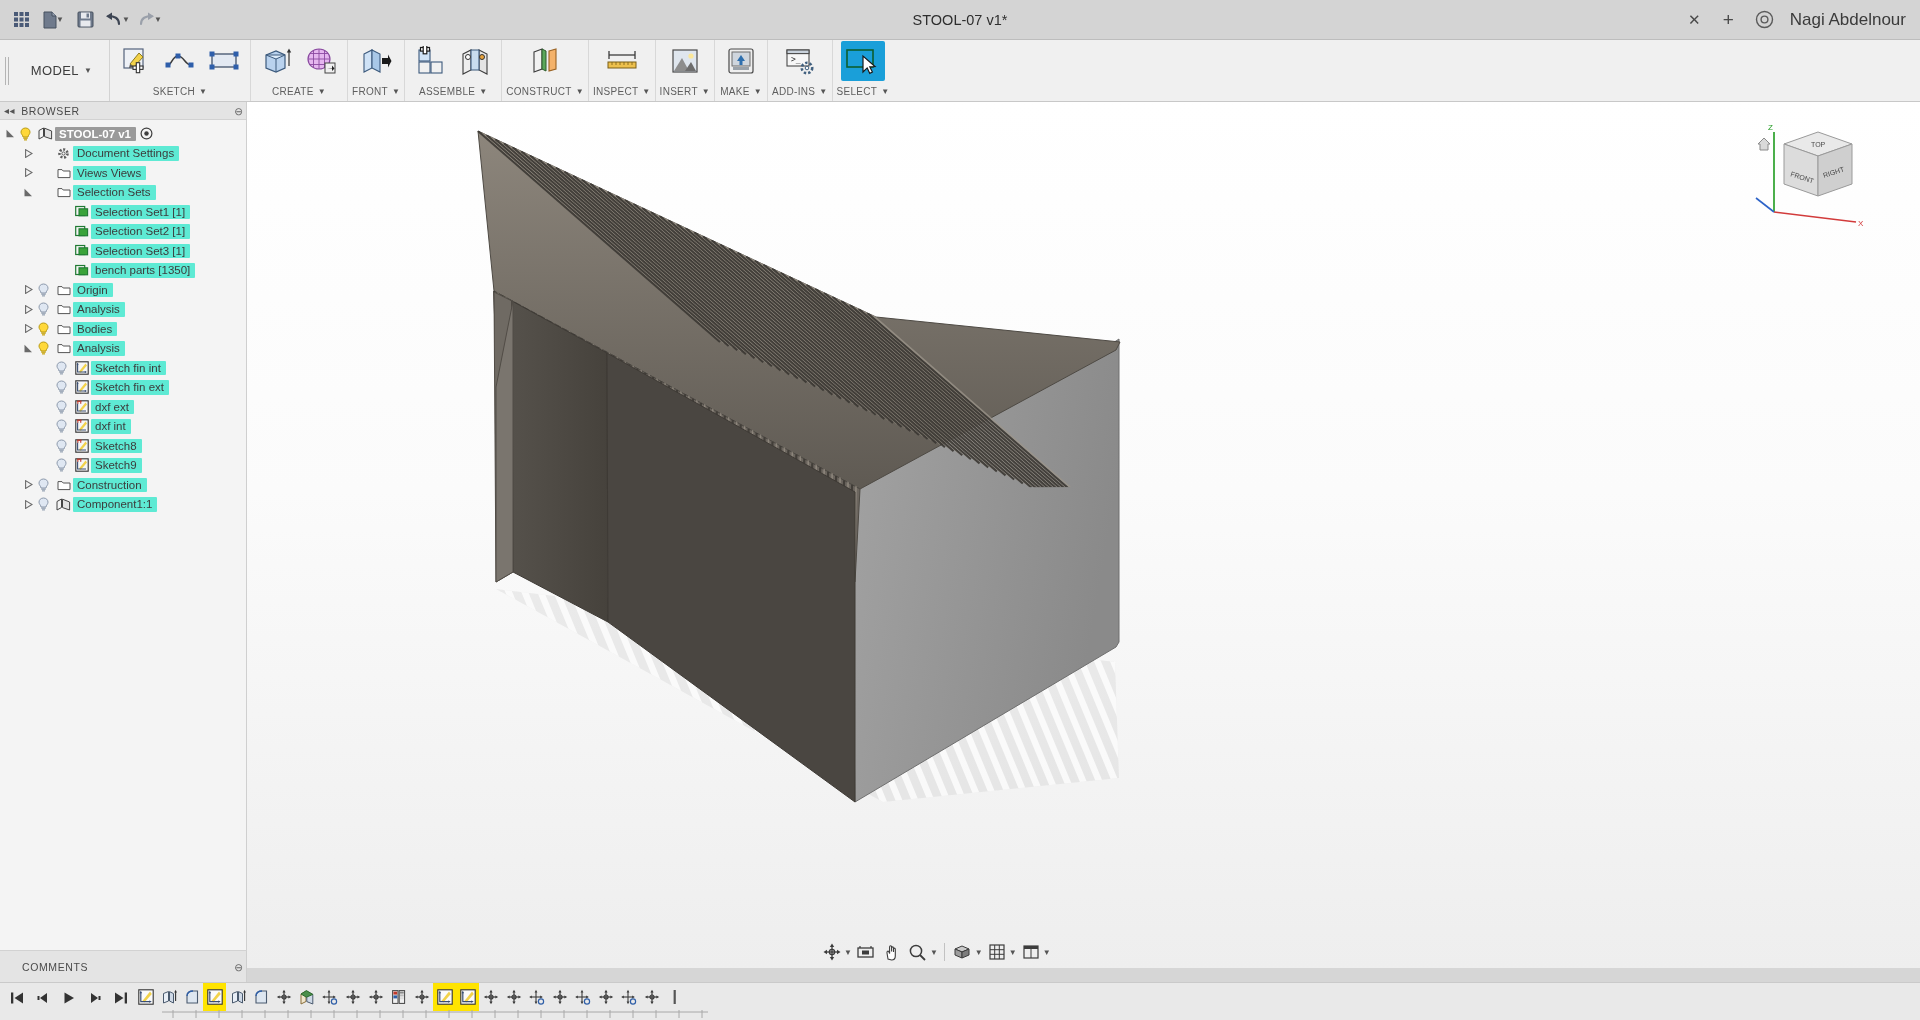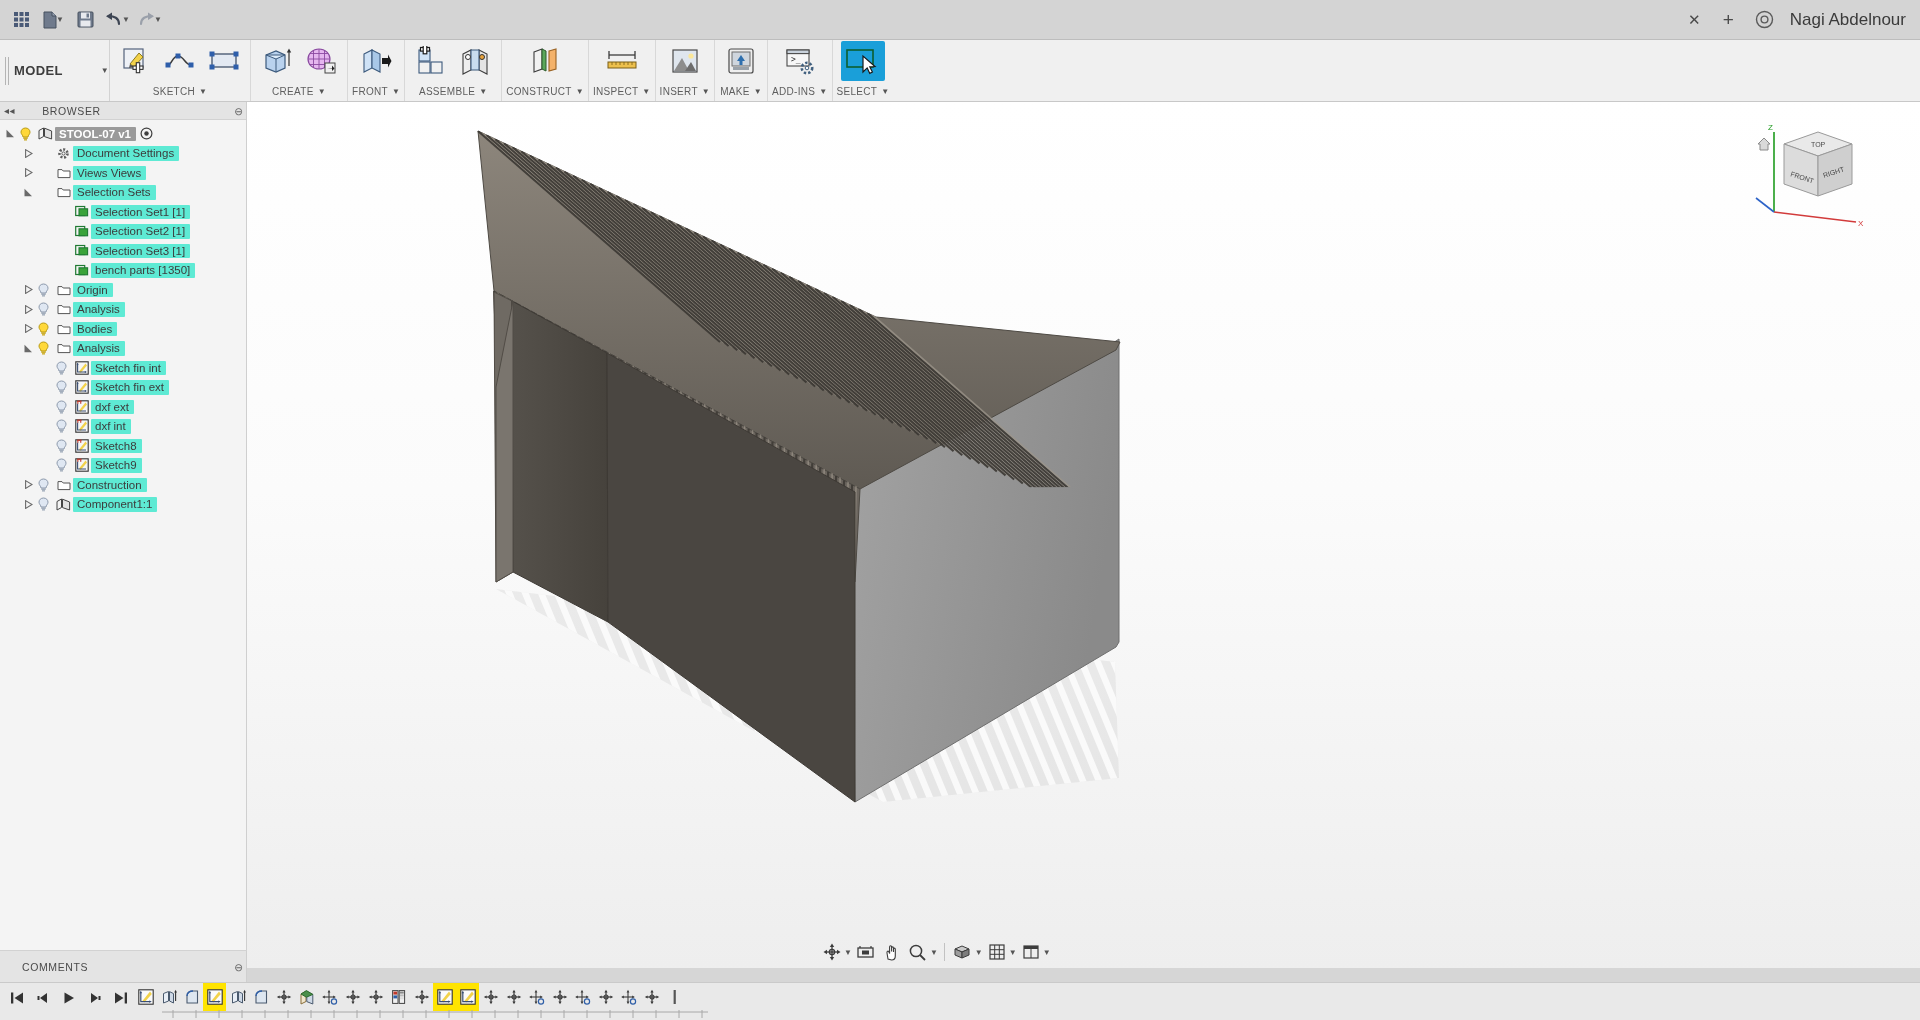--- a/index.html
+++ b/index.html
@@ -37,22 +37,22 @@
 
   
   #ribbon{
     position:absolute; left:0; top:40px; width:1920px; height:62px;
     background:#f0f0f0; border-bottom:1px solid #c8c8c8;
     display:flex; align-items:stretch;
   }
   #wsgrip{ width:14px; display:flex;align-items:center;justify-content:center;}
   #wsgrip i{ display:block;width:1px;height:28px;background:#b4b4b4;margin:0 1px;}
   #ws-selector{
-    width:96px; display:flex;align-items:center;justify-content:space-between;
-    font-size:13px; font-weight:bold; color:#3d3d3d; letter-spacing:.4px;
+    width:96px; display:flex;align-items:center;justify-content:center;
+    font-size:13px; font-weight:normal; color:#3d3d3d; letter-spacing:.4px;
     border-right:1px solid #d3d3d3; cursor:pointer;
   }
   .rgroup{
     display:flex;flex-direction:column; align-items:center;
     border-right:1px solid #d8d8d8; padding:0 4px;
   }
   .ricons{ display:flex; align-items:center; height:42px; }
   .rlabel{
     font-size:10px; color:#5e5e5e; letter-spacing:.3px;
     height:18px; display:flex;align-items:center;justify-content:center;
@@ -68,21 +68,21 @@
   #browser{
     position:absolute; left:0; top:102px; width:247px; height:880px;
     background:#f4f4f4; border-right:1px solid #cfcfcf;
   }
   #browser-head{
     height:18px; background:#e4e4e4; border-bottom:1px solid #d2d2d2;
     display:flex;align-items:center; font-size:10.5px; letter-spacing:.6px;
     color:#4a4a4a; padding-left:4px;
   }
   #browser-head .collapse{ color:#555; margin-right:6px; font-size:10px; cursor:pointer;}
-  #browser-head .hdr{ flex:1;margin-left:21px; }
+  #browser-head .hdr{ flex:1; }
   #browser-head .dot{ width:14px;text-align:center; color:#666; cursor:pointer;}
   #tree{ padding-top:4px; }
   .trow{
     height:19.5px; display:flex; align-items:center; font-size:11.5px;
     color:#3c3c3c; cursor:default; white-space:nowrap;
   }
   .arrow{ width:13px; text-align:center; color:#6f6f6f; font-size:9px; cursor:pointer;}
   .arrow.open{ color:#585858; }
   .bulb{ width:17px; text-align:center; cursor:pointer; }
   .ticon{ width:19px; display:flex; align-items:center; justify-content:center;}
@@ -179,20 +179,21 @@
       <span class="caret">▼</span>
     </div>
     <div class="qbtn">
       <svg width="20" height="16" viewBox="0 0 20 16">
         <path d="M5 12 C5 6 10 4 15.5 4" stroke="#9aa0aa" stroke-width="2.1" fill="none" stroke-linecap="round"></path>
         <path d="M12 0.5 L18 4.2 L12 8" fill="#9aa0aa"></path>
       </svg>
       <span class="caret">▼</span>
     </div>
   </div>
+  <div id="doc-title">STOOL-07 v1*</div>
   <div class="right">
     <div class="x">✕</div>
     <div class="plus">+</div>
     <div class="qbtn">
       <svg width="19" height="19" viewBox="0 0 19 19">
         <circle cx="9.5" cy="9.5" r="8" fill="none" stroke="#5b5b5b" stroke-width="1.4"></circle>
         <circle cx="9.5" cy="9.5" r="3.4" fill="none" stroke="#5b5b5b" stroke-width="1.4"></circle>
       </svg>
     </div>
     <div id="user-name">Nagi Abdelnour</div>

